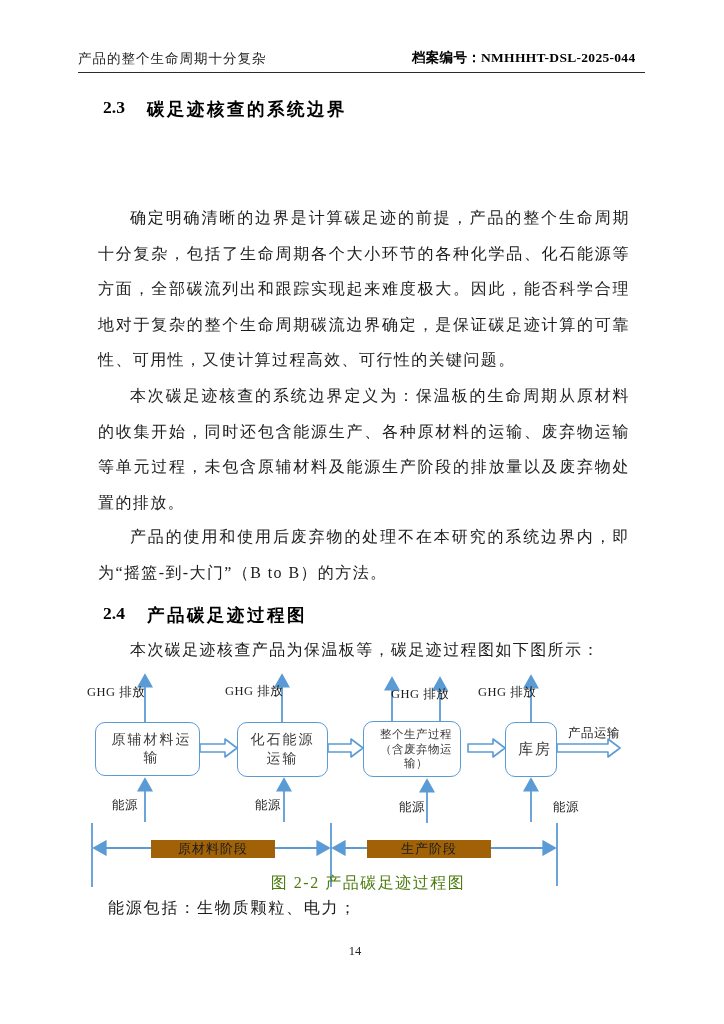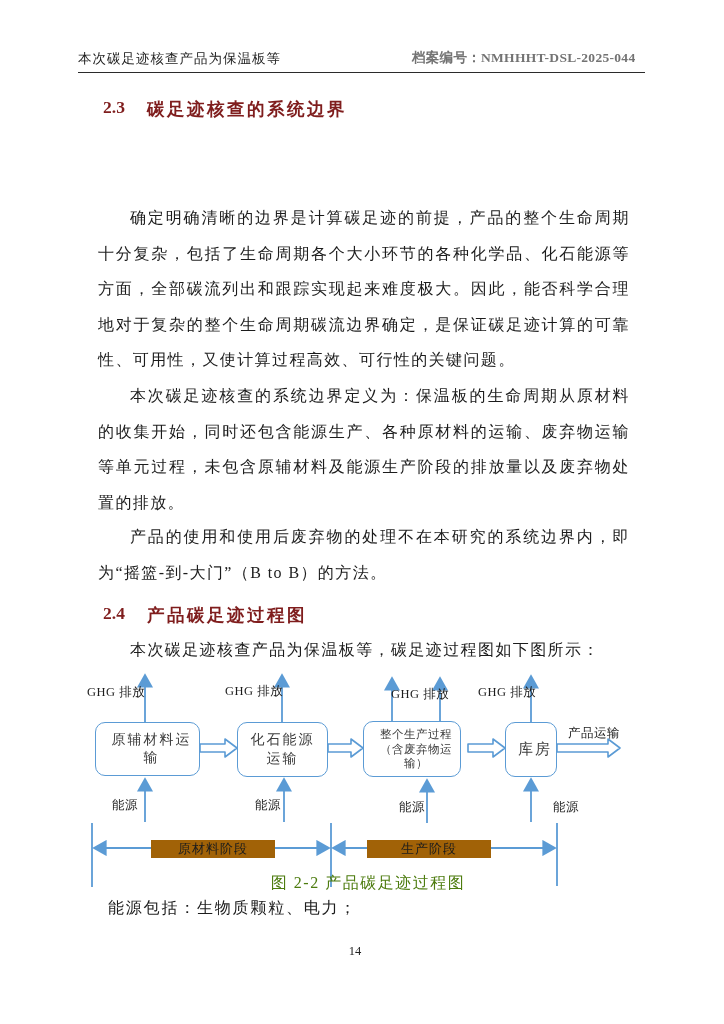--- a/index.html
+++ b/index.html
@@ -3,24 +3,24 @@
 <meta charset="utf-8">
 <style>
   html,body{margin:0;padding:0;background:#ffffff;}
   .page{
     position:relative;width:724px;height:1024px;background:#ffffff;overflow:hidden;
     font-family:"Liberation Serif","DejaVu Serif",serif;color:#1c1c1c;
   }
   .abs{position:absolute;}
   
   .hdr-company{left:78px;top:50px;font-size:13.5px;letter-spacing:1px;color:#222;}
-  .hdr-file{left:412px;top:49px;font-size:13.5px;font-weight:bold;letter-spacing:0.3px;color:#737373;text-align:center;}
+  .hdr-file{left:412px;top:49px;font-size:13.5px;font-weight:bold;letter-spacing:0.3px;color:#000000;text-align:center;}
   .hdr-rule{left:78px;top:72px;width:567px;border-top:1.6px solid #2b2b2b;height:0;}
   
-  .sec-head{left:103px;font-size:17.5px;font-weight:bold;letter-spacing:2.5px;display:flex;color:#7f1d1d;}
+  .sec-head{left:103px;font-size:17.5px;font-weight:bold;letter-spacing:2.5px;display:flex;color:#000000;}
   .sec-head .num{letter-spacing:0;margin-right:22px;}
   .h23{top:97px;}
   .h24{top:603px;}
   
   .para{
     left:98px;width:532px;font-size:16px;line-height:35.5px;
     text-align:justify;text-indent:2em;letter-spacing:1.4px;color:#1c1c1c;
   }
   .p1{top:129px;}
   .p2{top:200px;}
@@ -57,21 +57,21 @@
            font-size:16px;letter-spacing:1.5px;color:#4d7c0f;}
   
   .footnote{left:108px;top:898px;font-size:16px;letter-spacing:1.8px;}
   .pageno{left:334px;top:944px;width:42px;text-align:center;font-size:12.5px;color:#222;}
 </style>
 </head>
 <body>
 
 <div class="page">
 
-  <div class="abs hdr-company">本次碳足迹核查产品为保温板等</div>
+  <div class="abs hdr-company">产品的整个生命周期十分复杂</div>
   <div class="abs hdr-file">档案编号：NMHHHT-DSL-2025-044</div>
   <div class="abs hdr-rule"></div>
 
   <div class="abs sec-head h23">
     <span class="num">2.3</span>
     <span>碳足迹核查的系统边界</span>
   </div>
   <div class="abs para p2">确定明确清晰的边界是计算碳足迹的前提，产品的整个生命周期十分复杂，包括了生命周期各个大小环节的各种化学品、化石能源等方面，全部碳流列出和跟踪实现起来难度极大。因此，能否科学合理地对于复杂的整个生命周期碳流边界确定，是保证碳足迹计算的可靠性、可用性，又使计算过程高效、可行性的关键问题。</div>
   <div class="abs para p4">产品的使用和使用后废弃物的处理不在本研究的系统边界内，即为“摇篮-到-大门”（B to B）的方法。</div>
   <div class="abs para p3">本次碳足迹核查的系统边界定义为：保温板的生命周期从原材料的收集开始，同时还包含能源生产、各种原材料的运输、废弃物运输等单元过程，未包含原辅材料及能源生产阶段的排放量以及废弃物处置的排放。</div>

